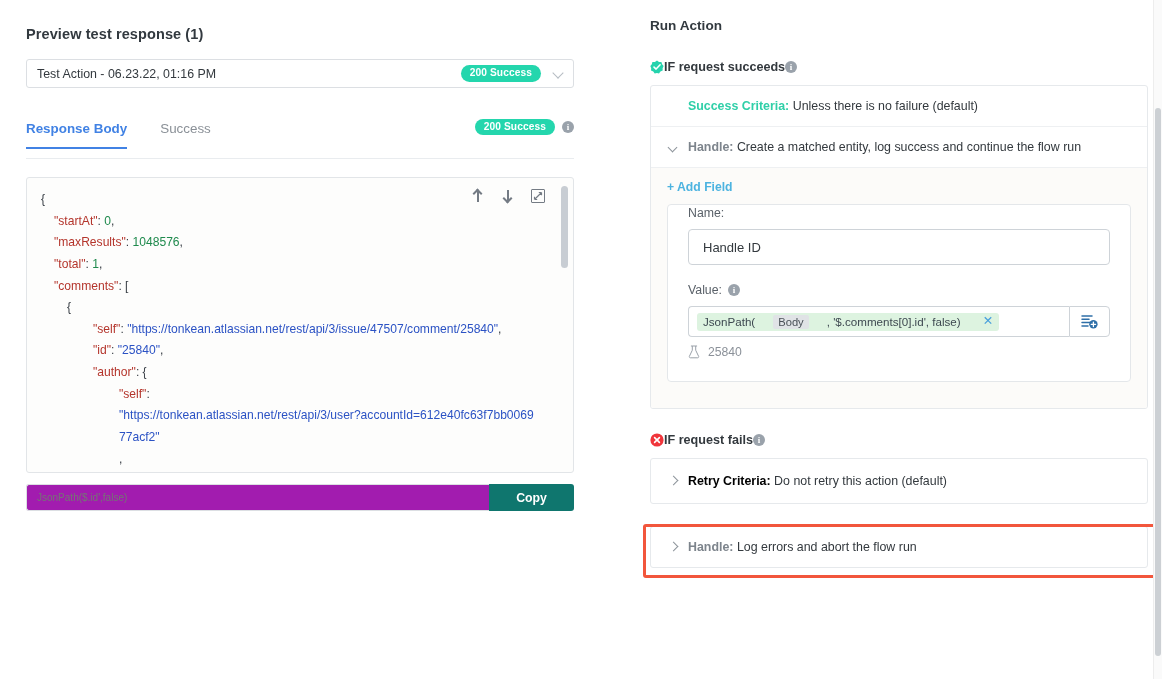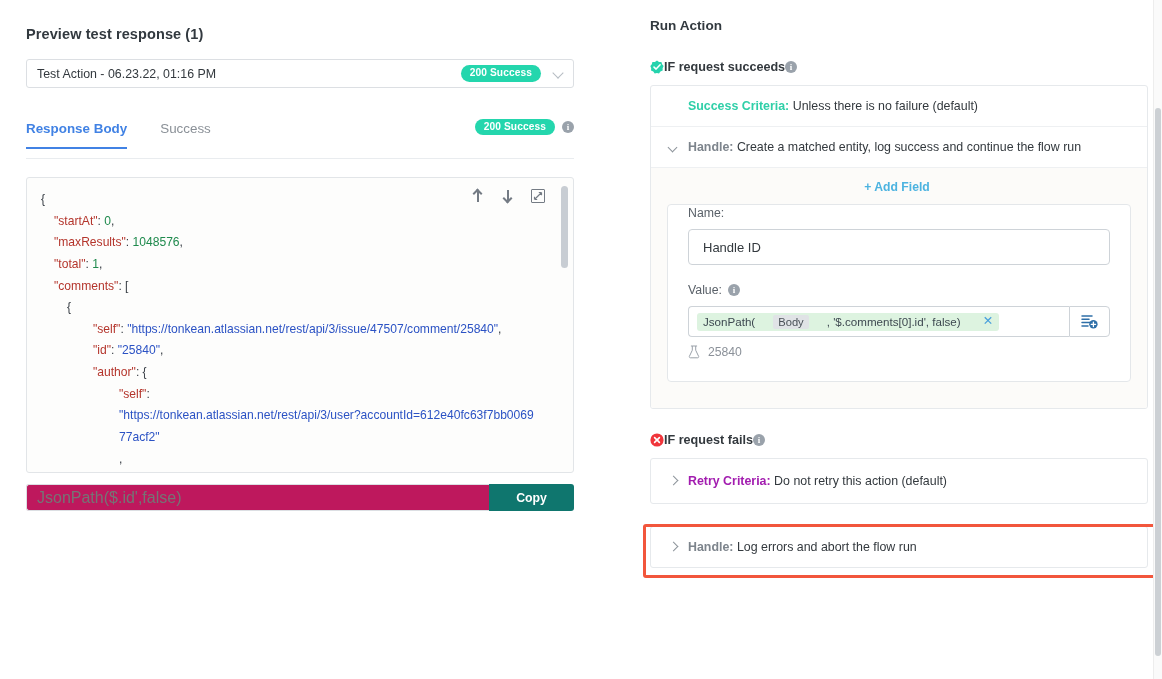--- a/index.html
+++ b/index.html
@@ -67,21 +67,21 @@
     white-space: pre-wrap; word-break: break-all; color: #3b4148;
   }
   .k { color: #b4352c; }
   .s { color: #2b52c4; }
   .n { color: #1f8a4d; }
   .p { color: #3b4148; }
 
   .jsonpath-row { margin-top: 11px; width: 548px; height: 27px; display: flex; }
   .jsonpath-input {
     flex: 1; border: 1px solid #dcdfe3; border-right: none; border-radius: 3px 0 0 3px;
-    background: #be185d; font-size: 16px; color: #b2b8be; padding: 0 10px; line-height: 25px;
+    background: #a21caf; font-size: 10px; color: #b2b8be; padding: 0 10px; line-height: 25px;
   }
   .copy-btn {
     width: 85px; background: #0f766e; color: #fff; font-size: 12.3px; font-weight: bold;
     border-radius: 0 3px 3px 0; display: flex; align-items: center; justify-content: center; cursor: pointer;
   }
 
   
   .right-panel { position: absolute; left: 650px; top: 0; width: 512px; height: 679px; padding: 18px 14px 0 0; }
   .rp-title { font-size: 13.6px; font-weight: bold; color: #32393f; }
 
@@ -91,28 +91,28 @@
   .ico-x { width: 14px; height: 14px; position: relative; }
 
   .card {
     margin-top: 11px; border: 1px solid #e6e9ec; border-radius: 3px; background: #fff;
     width: 498px; overflow: hidden;
   }
   .card-row { padding: 13px 16px 13px 18px; font-size: 12.4px; color: #33393e; display: flex; align-items: flex-start; gap: 9px; }
   .card-row + .card-row { border-top: 1px solid #eef0f2; }
   .lbl-success { color: #2fcfa8; font-weight: bold; }
   .lbl-handle { color: #7d848c; font-weight: bold; }
-  .lbl-retry { color: #a21caf; font-weight: bold; }
+  .lbl-retry { color: #000000; font-weight: bold; }
   .lbl-failure { color: #fb6161; font-weight: bold; }
   .row-caret { width: 10px; height: 13px; position: relative; flex: none; margin-top: 1px; cursor: pointer; }
   .row-caret.down::after { content:""; position:absolute; left:0; top:3px; width:6px; height:6px; border-right:1.5px solid #8d949b; border-bottom:1.5px solid #8d949b; transform: rotate(45deg); }
   .row-caret.right::after { content:""; position:absolute; left:1px; top:2px; width:6px; height:6px; border-right:1.5px solid #8d949b; border-bottom:1.5px solid #8d949b; transform: rotate(-45deg); }
 
   .handle-body { background: #fcfbf9; border-top: 1px solid #eef0f2; padding: 10px 16px 26px 16px; }
-  .add-field { text-align: center; font-size: 12.2px; font-weight: bold; color: #4cb3e0; cursor: pointer; padding: 2px 4px 8px 0; }
+  .add-field { text-align: left; font-size: 12.2px; font-weight: bold; color: #4cb3e0; cursor: pointer; padding: 2px 4px 8px 0; }
 
   .field-card { border: 1px solid #e4e7ea; border-radius: 4px; background: #fff; padding: 1px 20px 22px 20px; margin-top: 2px; }
   .flabel { font-size: 12.3px; color: #5a6169; margin-bottom: 9px; display: flex; align-items: center; gap: 6px; }
   .text-input {
     border: 1px solid #ced3d8; border-radius: 4px; height: 36px; display: flex; align-items: center;
     padding: 0 14px; font-size: 13px; color: #33393e; background: #fff;
   }
   .value-wrap { display: flex; margin-top: 1px; }
   .value-box {
     flex: 1; border: 1px solid #ced3d8; border-right: none; border-radius: 4px 0 0 4px; height: 31px;

